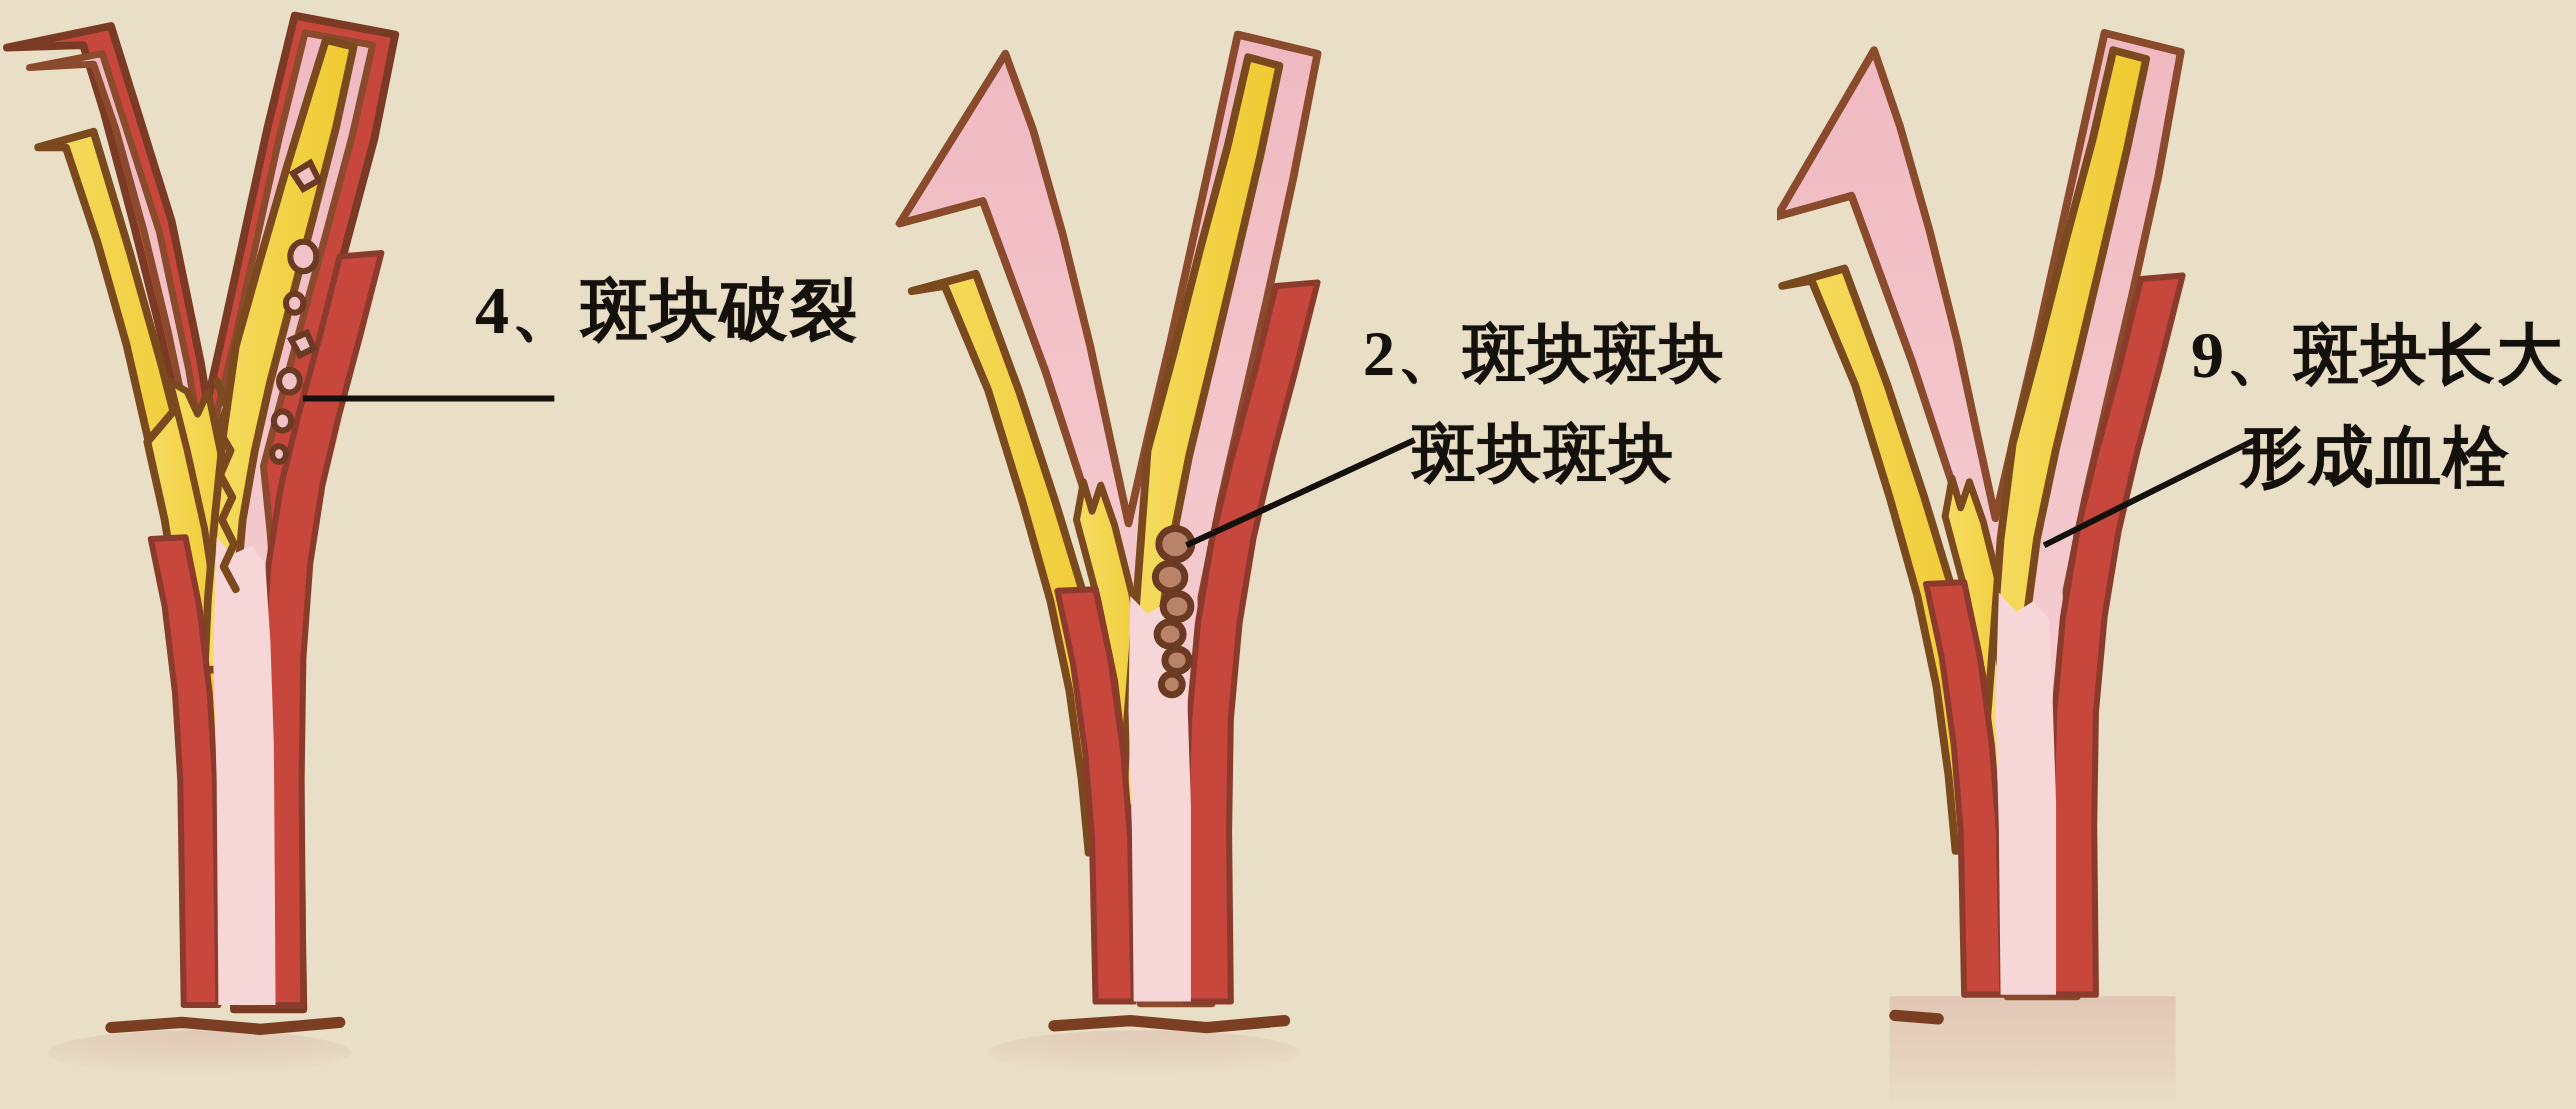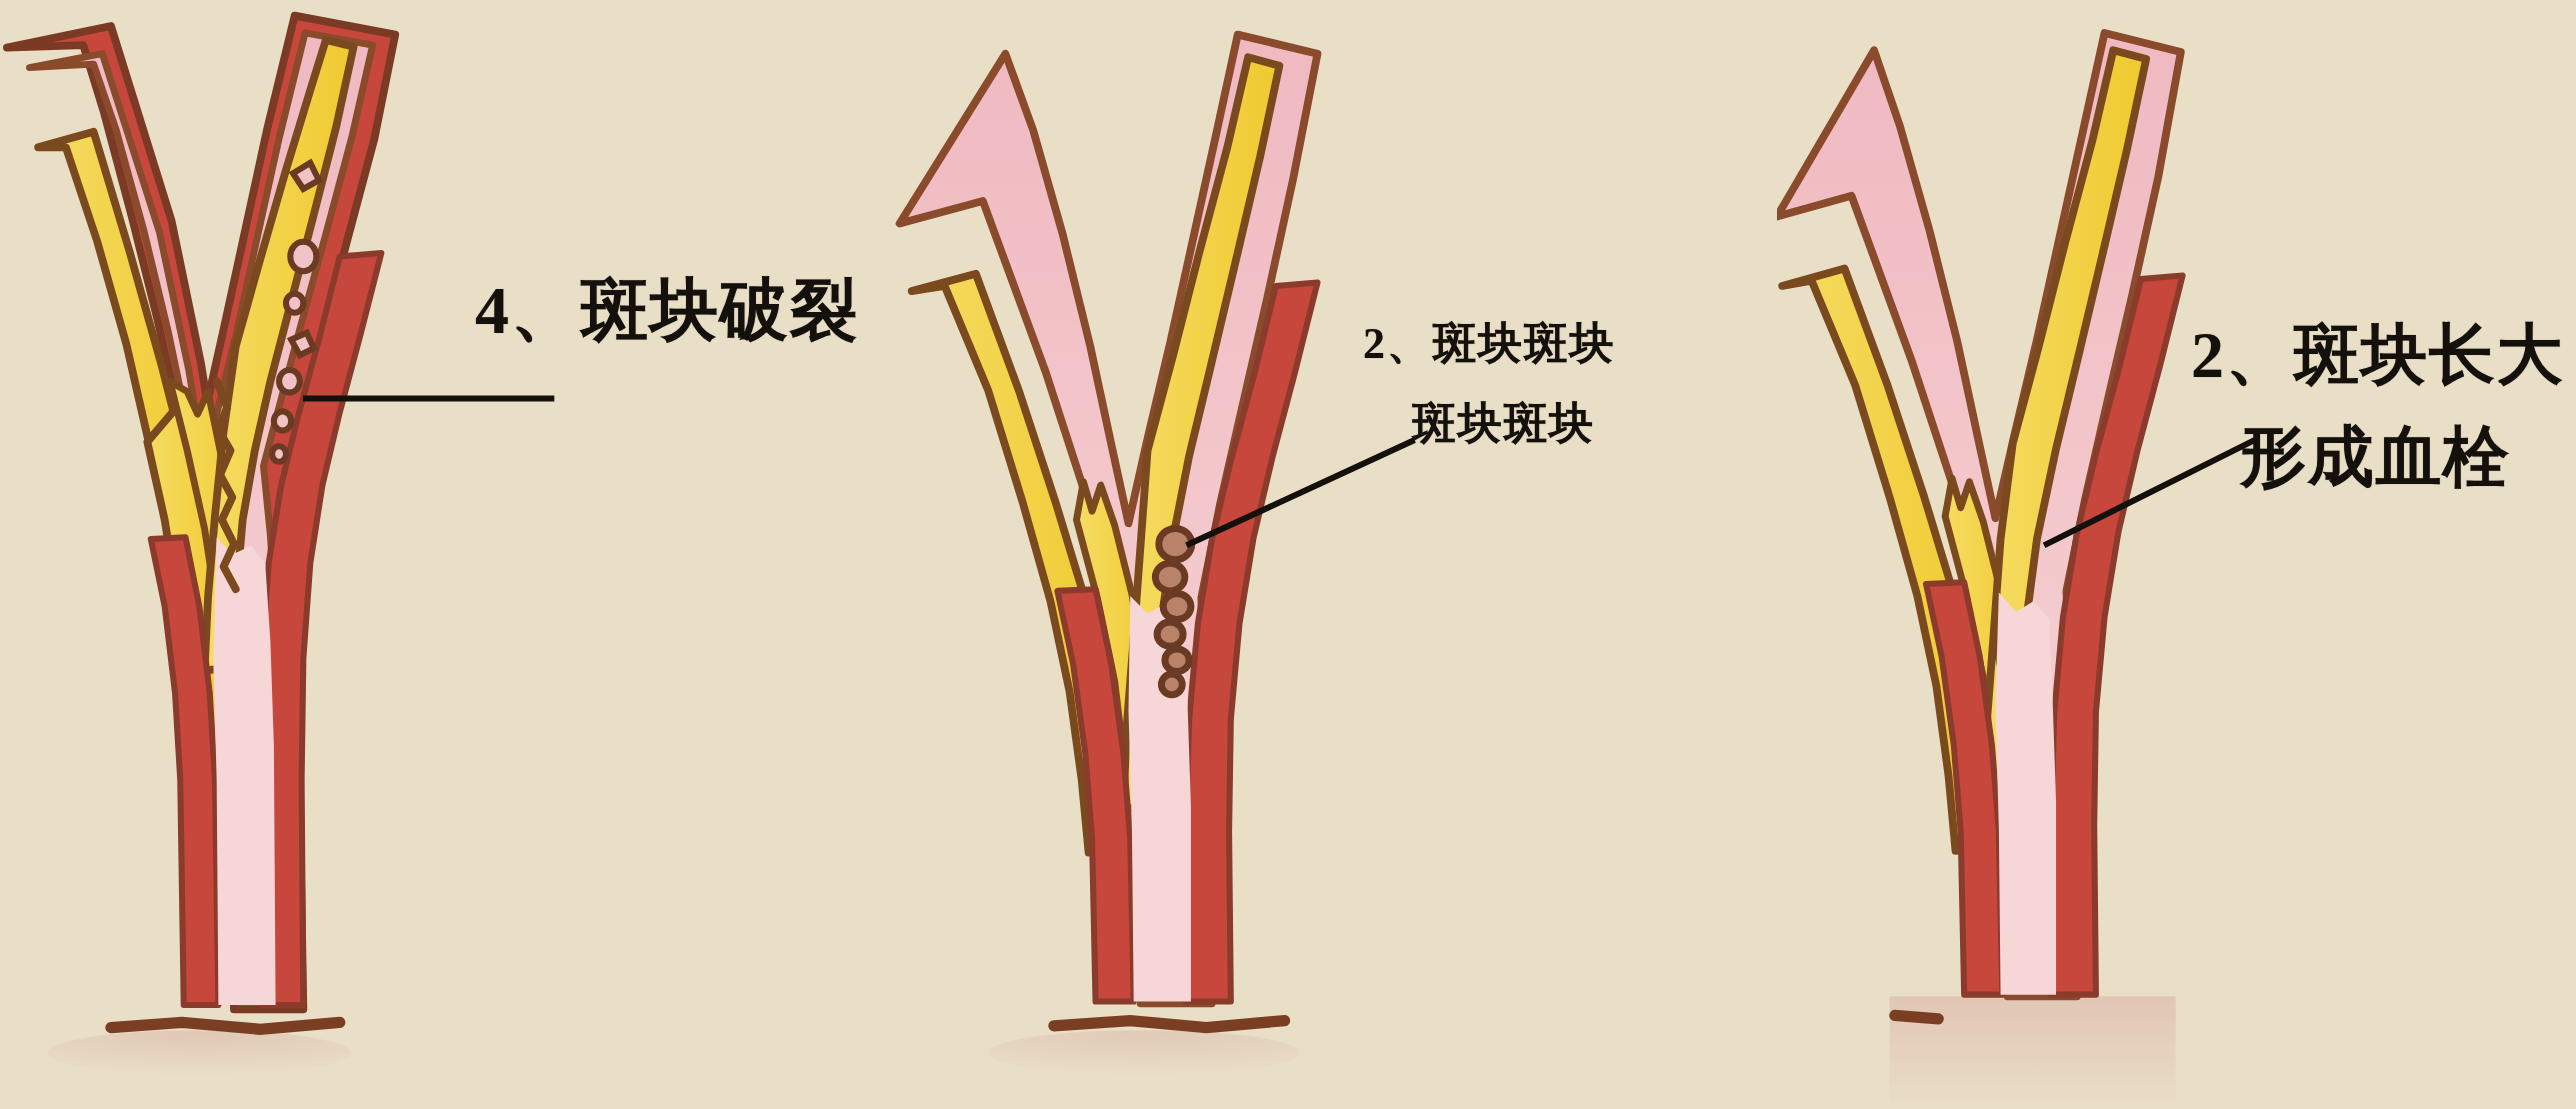--- a/index.html
+++ b/index.html
@@ -24,21 +24,21 @@
     font-weight:700;
     letter-spacing:1.7px;
     white-space:nowrap;
     line-height:1.0;
     text-shadow:0 0 0.9px rgba(20,16,12,.45);
   }
   .cap-line{display:block;}
   .cap-line.indent{margin-left:49px;margin-top:36px;}
 
   #caption-1{left:475px;top:276px;font-size:68px;}
-  #caption-2{left:1363px;top:322px;font-size:44px;}
+  #caption-2{left:1363px;top:322px;font-size:64px;}
   #caption-3{left:2191px;top:322px;font-size:66px;}
 
   .leader{position:absolute;}
 </style>
 </head>
 <body>
 
 <div id="stage">
 
   <div class="panel" id="panel-1">
@@ -244,18 +244,18 @@
   <div class="caption" id="caption-1">
     <span class="cap-line">4、斑块破裂</span>
   </div>
 
   <div class="caption" id="caption-2">
     <span class="cap-line">2、斑块斑块</span>
     <span class="cap-line indent">斑块斑块</span>
   </div>
 
   <div class="caption" id="caption-3">
-    <span class="cap-line">2、斑块长大</span>
+    <span class="cap-line">9、斑块长大</span>
     <span class="cap-line indent">形成血栓</span>
   </div>
 
 </div>
 
 
 </body></html>

